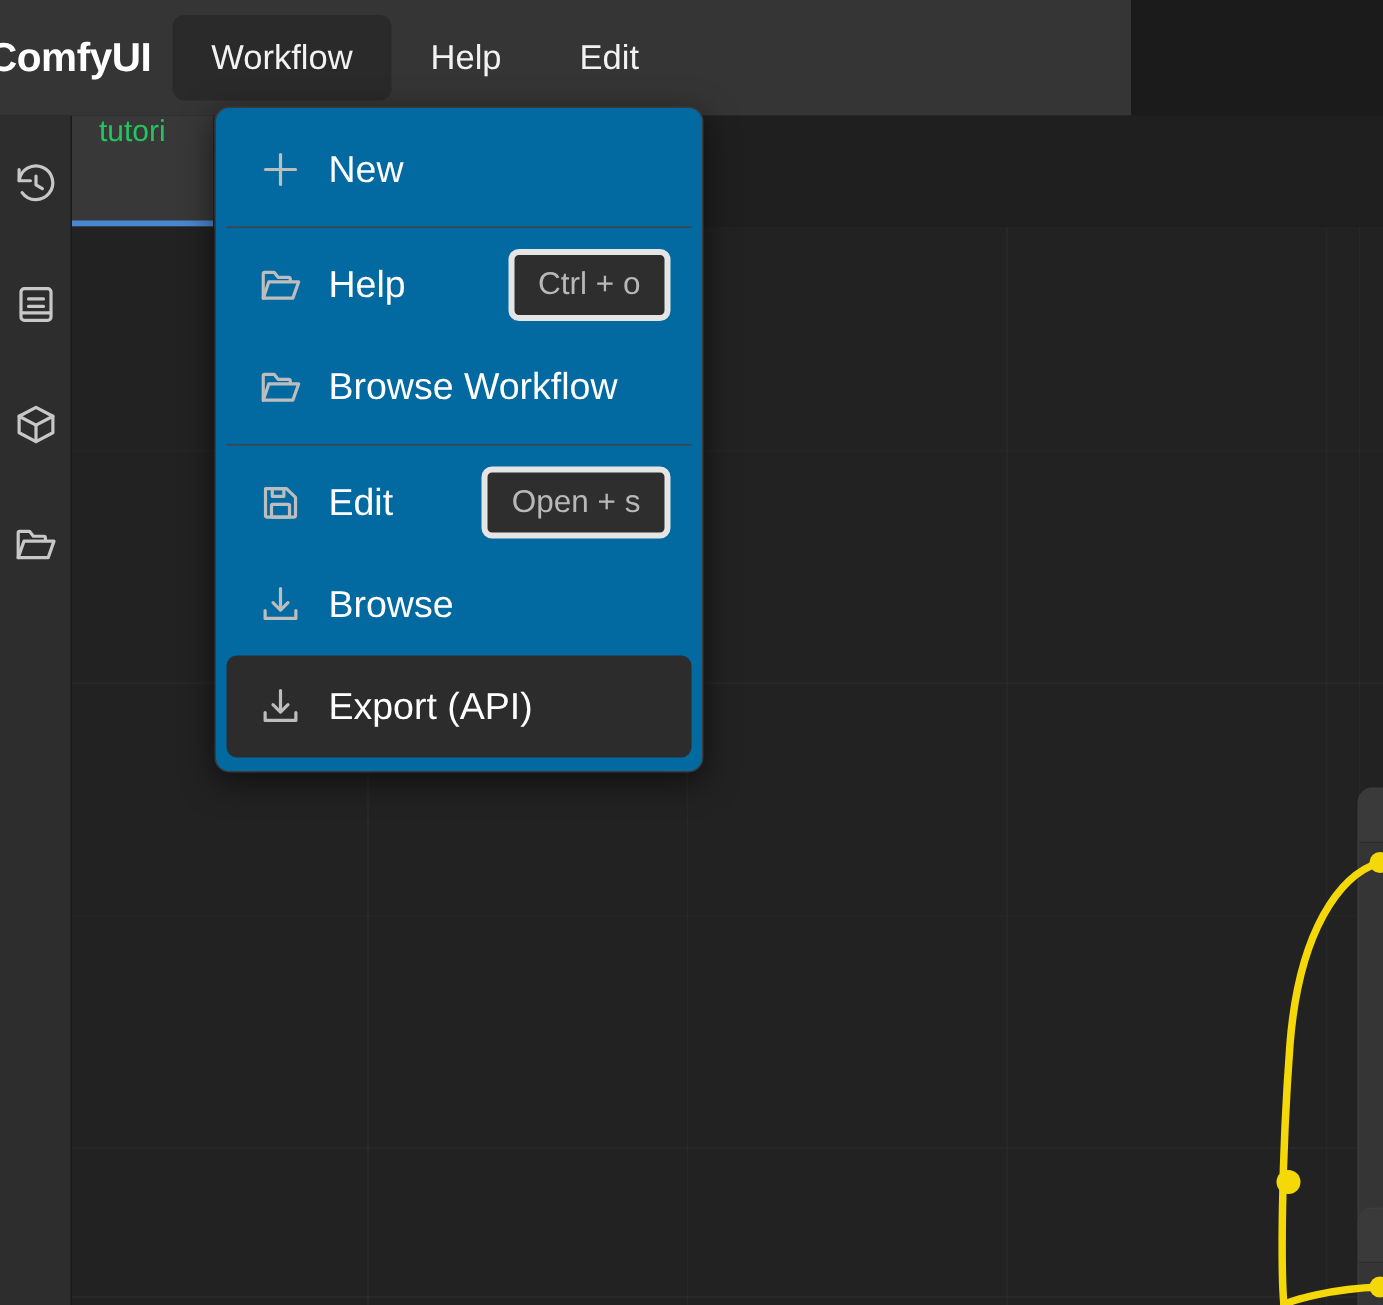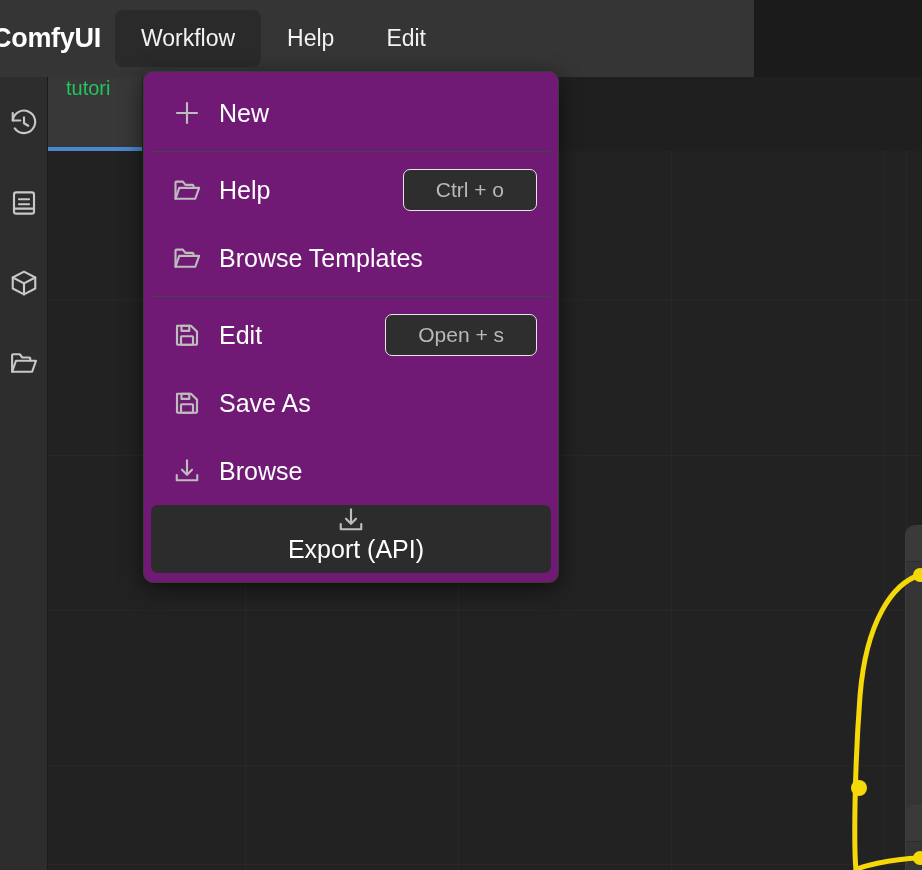--- a/index.html
+++ b/index.html
@@ -122,57 +122,57 @@
     border-radius: 9px 9px 0 0;
     border-bottom: 1px solid #2c2c2c;
   }
   #node-a { left: 857px; top: 374px; width: 40px; height: 310px; }
   #node-b { left: 857px; top: 654px; width: 40px; height: 120px; }
 
   
   .dropdown {
     position: absolute;
     left: 143px; top: 71px;
-    width: 416px;
-    background: #701a75;
+    width: 326px;
+    background: #0369a1;
     border: 1px solid #3a3a3a;
     border-radius: 10px;
     padding: 7px 0 9px 0;
     box-shadow: 0 6px 22px rgba(0,0,0,0.55);
     z-index: 40;
   }
   .mi {
     position: relative;
     height: 68px;
     margin: 0 7px;
     display: flex; align-items: center;
     padding: 0 14px;
     border-radius: 7px;
     cursor: pointer;
   }
-  .mi.highlight { background: #2c2c2c; flex-direction: column; }
+  .mi.highlight { background: #2c2c2c; }
   .mi-icon {
     width: 44px; min-width: 44px;
     display: flex; align-items: center; justify-content: center;
     color: #bdbdbd;
   }
   .mi-icon svg { width: 30px; height: 30px; display: block; }
   .mi-label {
     font-size: 25px; color: #ffffff;
     margin-left: 10px;
     white-space: nowrap;
   }
   .mi-shortcut {
     margin-left: auto;
     background: #2e2e2e;
-    border: 1px solid #e5e5e5;
+    border: 4px solid #e5e5e5;
     border-radius: 7px;
     color: #b8b8b8;
     font-size: 21px;
-    padding: 8px 32px;
+    padding: 8px 16px;
     white-space: nowrap;
   }
   .sep {
     height: 1px;
     background: #434343;
     margin: 4px 7px;
   }
 </style>
 </head>
 <body>
@@ -289,47 +289,37 @@
         <span class="mi-label">Help</span>
         <span class="mi-shortcut">Ctrl + o</span>
       </div>
       <div class="mi">
         <span class="mi-icon">
   <svg viewBox="0 0 24 24" fill="none" stroke="currentColor" stroke-width="1.7" stroke-linecap="round" stroke-linejoin="round">
     <path d="M2.8 19V6.1a.8.8 0 0 1 .8-.8h5.1l2 2.6h5.7a.8.8 0 0 1 .8.8V10"></path>
     <path d="M2.8 19 5.8 10.3h15.9L18.6 19z"></path>
   </svg>
 </span>
-        <span class="mi-label">Browse Templates</span>
+        <span class="mi-label">Browse Workflow</span>
       </div>
       <div class="sep"></div>
       <div class="mi">
         <span class="mi-icon">
   <svg viewBox="0 0 24 24" fill="none" stroke="currentColor" stroke-width="1.7" stroke-linecap="round" stroke-linejoin="round">
     <path d="M4 4.6h11.2L20 9.3V19a.8.8 0 0 1-.8.8H4.8A.8.8 0 0 1 4 19V5.4a.8.8 0 0 1 .8-.8z"></path>
     <path d="M7.6 4.6h6.2v4.1H7.6z"></path>
     <rect x="7.2" y="13" width="9.6" height="6.8" rx="0.6"></rect>
   </svg>
 </span>
         <span class="mi-label">Edit</span>
         <span class="mi-shortcut">Open + s</span>
       </div>
       <div class="mi">
         <span class="mi-icon">
   <svg viewBox="0 0 24 24" fill="none" stroke="currentColor" stroke-width="1.7" stroke-linecap="round" stroke-linejoin="round">
-    <path d="M4 4.6h11.2L20 9.3V19a.8.8 0 0 1-.8.8H4.8A.8.8 0 0 1 4 19V5.4a.8.8 0 0 1 .8-.8z"></path>
-    <path d="M7.6 4.6h6.2v4.1H7.6z"></path>
-    <rect x="7.2" y="13" width="9.6" height="6.8" rx="0.6"></rect>
-  </svg>
-</span>
-        <span class="mi-label">Save As</span>
-      </div>
-      <div class="mi">
-        <span class="mi-icon">
-  <svg viewBox="0 0 24 24" fill="none" stroke="currentColor" stroke-width="1.7" stroke-linecap="round" stroke-linejoin="round">
     <line x1="12" y1="3.5" x2="12" y2="14.6"></line>
     <polyline points="8 11 12 15 16 11"></polyline>
     <path d="M3.8 15.2V19.4h16.4V15.2"></path>
   </svg>
 </span>
         <span class="mi-label">Browse</span>
       </div>
       <div class="mi highlight">
         <span class="mi-icon">
   <svg viewBox="0 0 24 24" fill="none" stroke="currentColor" stroke-width="1.7" stroke-linecap="round" stroke-linejoin="round">

